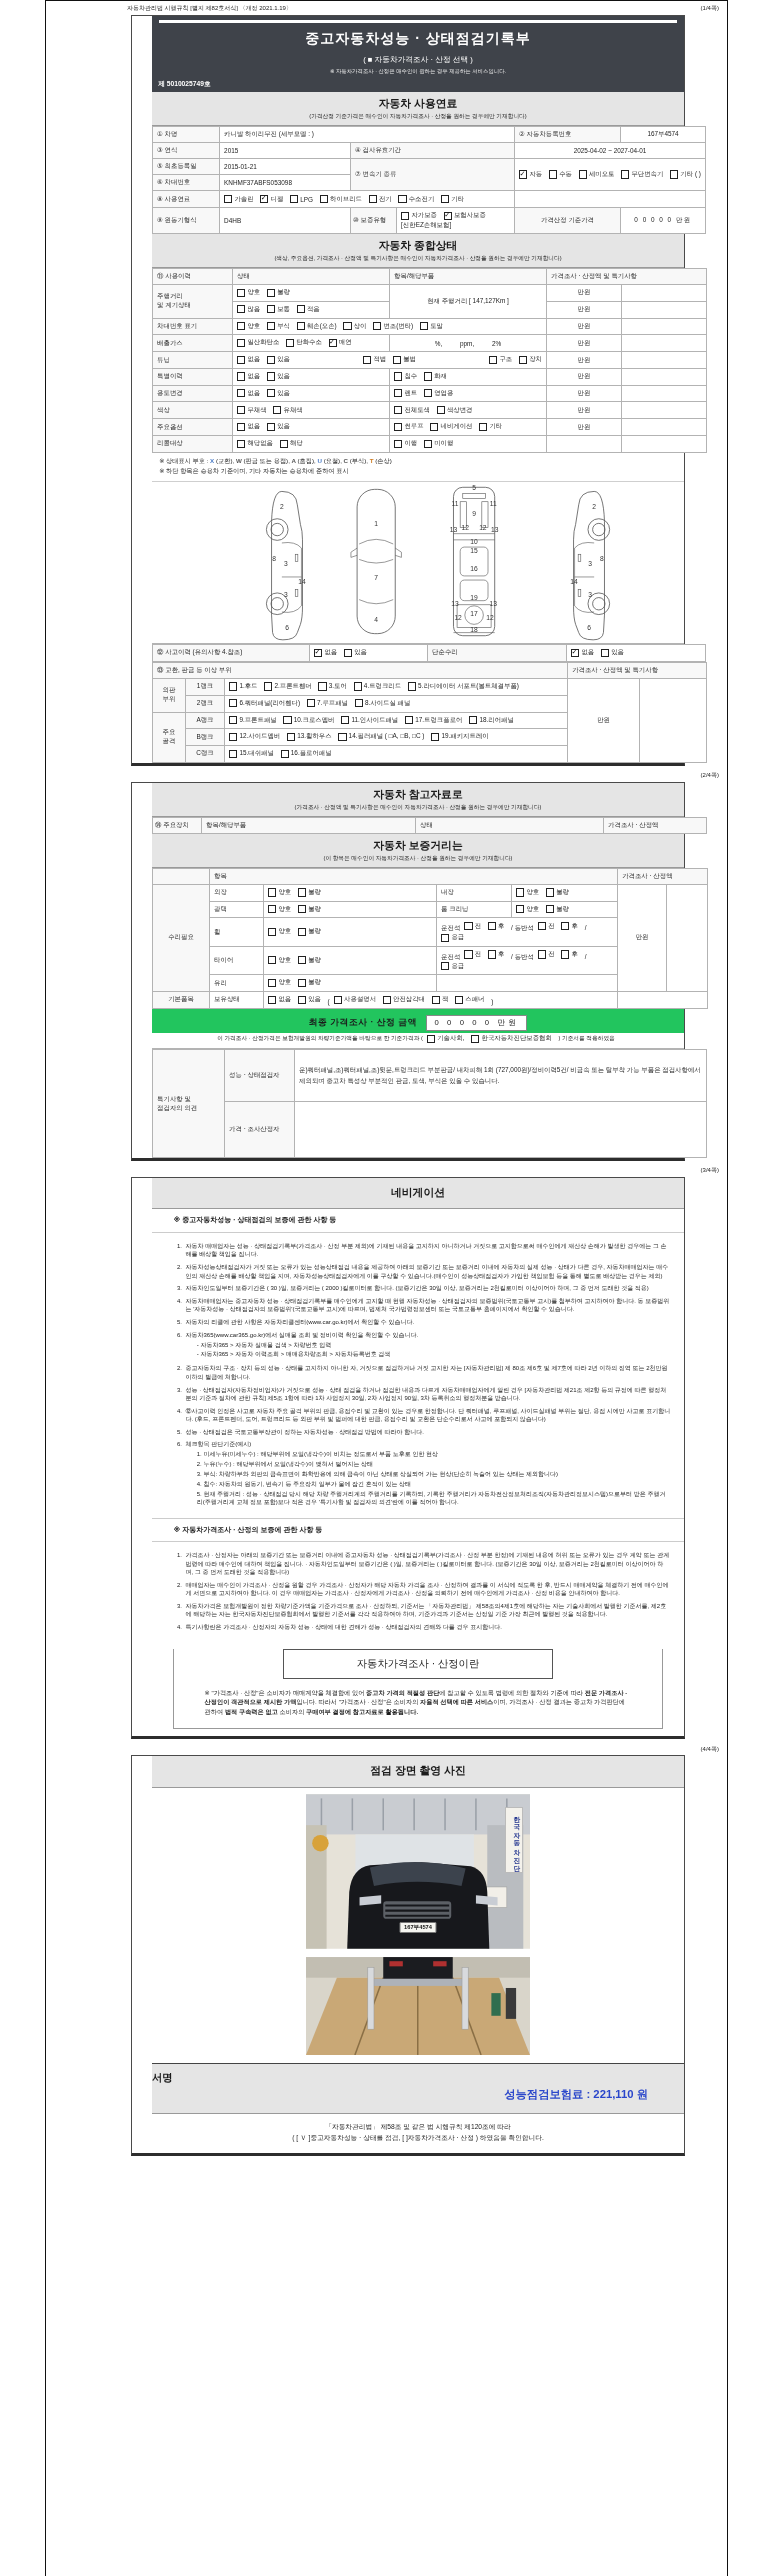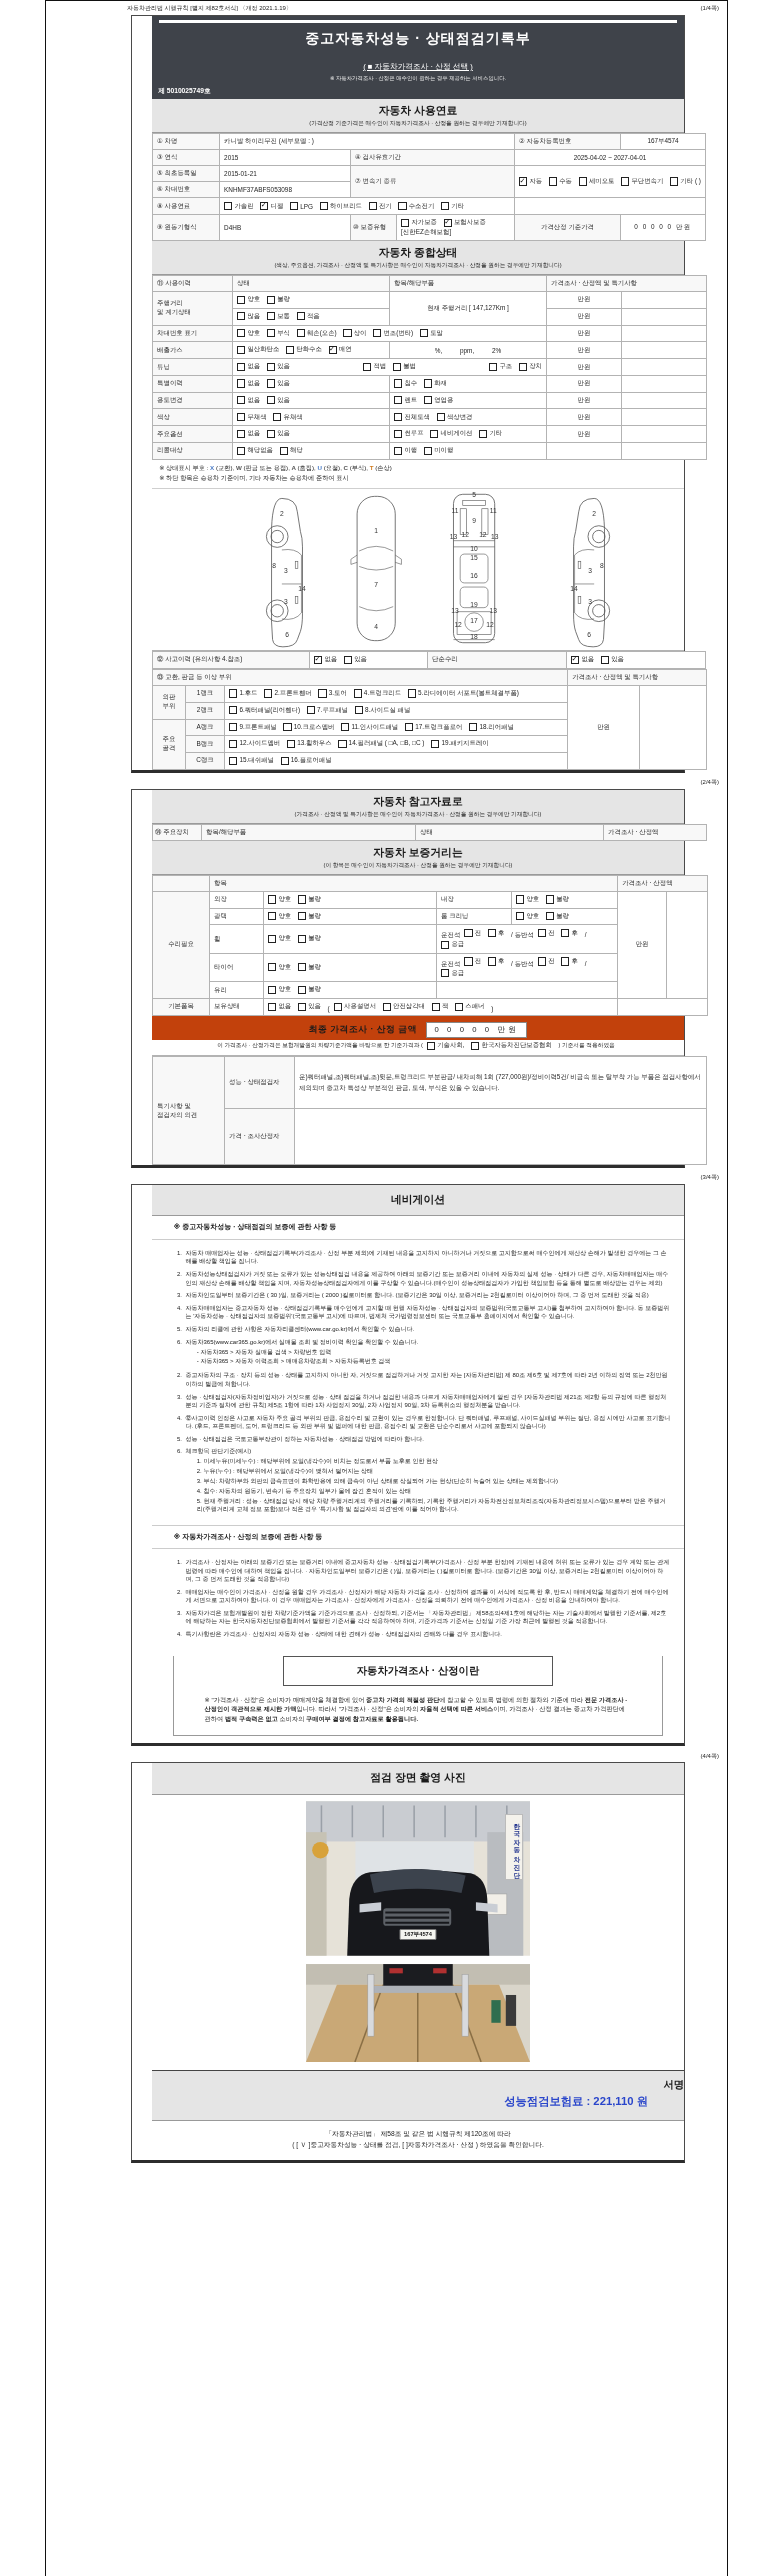--- a/index.html
+++ b/index.html
@@ -8,21 +8,21 @@
   .frame{position:absolute;left:45px;top:0;width:681px;height:2576px;
          border-left:1.5px solid #111;border-right:1.5px solid #111;border-top:1.5px solid #111;}
   .sheet{position:absolute;left:131px;top:3.1px;width:554px;}
   .meta-top{display:flex;justify-content:space-between;font-size:6px;padding:1px 0 2.1px 0;width:592px;margin-left:-4.1px;}
   .pagemark{width:592px;margin-left:-4.1px;text-align:right;font-size:6px;padding:1.5px 0;}
   .box{border:1px solid #4a4a4a;border-bottom:3.1px solid #2d2d2d;margin-bottom:4.1px;background:#fff;padding-left:20px;}
   
   .dark{background:#3f434a;color:#fff;padding:2.6px 6.2px 3.1px 6.2px;}
   .wline{height:2.6px;background:#fff;margin:1.5px 1px 7.2px 1px;}
   .dtitle{text-align:center;font-size:14px;font-weight:bold;letter-spacing:1px;}
-  .dsub{text-align:center;font-size:7.7px;margin-top:14px;text-decoration:underline;}
+  .dsub{text-align:center;font-size:7.7px;margin-top:7px;}
   .dnote{text-align:center;font-size:5.4px;margin-top:2.6px;color:#e8e8e8;}
   .docno{font-size:6.7px;font-weight:bold;margin-top:5.2px;}
   
   .sechead{background:#e5e5e5;border-bottom:0.5px solid #9a9a9a;text-align:center;padding:4.6px 0 4.1px 0;}
   .sechead .t{font-size:10.8px;font-weight:bold;}
   .sechead .s{font-size:5.7px;margin-top:2.1px;color:#222;}
   
   table{border-collapse:collapse;width:100%;table-layout:fixed;}
   td{border:0.5px solid #b3b3b3;font-size:6.4px;padding:3.1px 4.1px;vertical-align:middle;background:#fff;word-break:break-all;}
   td.lab{background:#f8f8f8;}
@@ -41,38 +41,38 @@
   .legend{padding:3.6px 7.2px;font-size:6.2px;border-bottom:0.5px solid #cfcfcf;background:#fff;}
   .legend div{margin:1px 0;}
   .diagwrap{background:#fff;border-bottom:0.5px solid #b3b3b3;}
   
   .nhead{font-size:7px;font-weight:bold;padding:6.2px 0 6.2px 21.6px;border-bottom:0.5px solid #ccc;background:#fff;}
   .nbody{padding:5.2px 13.4px 5.2px 20.6px;}
   .nitem{display:flex;gap:3.6px;margin:4.1px 0;font-size:6px;line-height:1.42;}
   .nnum{min-width:9.3px;text-align:right;flex:none;}
   .nsub{margin:1.5px 0 1.5px 11.3px;font-size:6px;line-height:1.4;}
   .innerbox{width:268px;margin:8.2px auto 3.1px auto;border:0.5px solid #555;text-align:center;
-            font-size:10.3px;font-weight:bold;padding:7.2px 0;}
+            font-size:10.3px;font-weight:normal;padding:7.2px 0;}
   .boxpara{font-size:6.2px;line-height:1.55;padding:5.2px 31px 9.3px 31px;}
   .boxpara b{font-weight:bold;}
   
-  .finrow{display:flex;align-items:center;justify-content:center;gap:9.3px;padding:6.2px 0 2.1px 0;background:#c2410c;}
+  .finrow{display:flex;align-items:center;justify-content:center;gap:9.3px;padding:6.2px 0 2.1px 0;background:#22c55e;}
   .finlab{font-size:8.8px;font-weight:bold;letter-spacing:0.5px;}
   .finval{border:0.5px solid #888;padding:2.1px 7.2px;font-size:7.7px;letter-spacing:3.1px;background:#fff;}
   .finnote{display:flex;justify-content:center;align-items:center;font-size:5.7px;padding:1px 0 5.2px 0;border-bottom:0.5px solid #b3b3b3;}
   
   .photo{display:block;margin:6.2px auto;position:relative;width:224px;}
   .vsign{position:absolute;right:7.2px;top:13.4px;width:13.4px;background:#f4f2ec;border:0.5px solid #bbb;
          color:#24368f;font-size:6.7px;font-weight:bold;text-align:center;line-height:1.25;
          writing-mode:vertical-rl;letter-spacing:1.5px;padding:3.1px 1px;}
   .plate{position:absolute;left:50%;transform:translateX(-50%);bottom:17.5px;background:#f5f5f0;color:#111;
          font-size:5.7px;font-weight:bold;padding:0.5px 3.6px;border:0.5px solid #777;border-radius:1px;}
   
   .signhead{background:#e5e5e5;border-top:1px solid #444;border-bottom:0.5px solid #999;padding:7.2px 0 3.1px 0;}
-  .signtitle{text-align:right;font-size:10.3px;font-weight:bold;}
+  .signtitle{text-align:left;font-size:10.3px;font-weight:bold;}
   .fee{text-align:right;padding:2.1px 36px 7.2px 0;font-size:11.3px;font-weight:bold;color:#2a46cb;}
   .confirm{padding:7.2px 0 9.3px 0;text-align:center;font-size:6.7px;line-height:1.7;}
   svg text{font-family:"Liberation Sans","DejaVu Sans",sans-serif;}
 </style>
 </head>
 <body>
 
 <div class="frame"></div>
 
 <div class="sheet">

